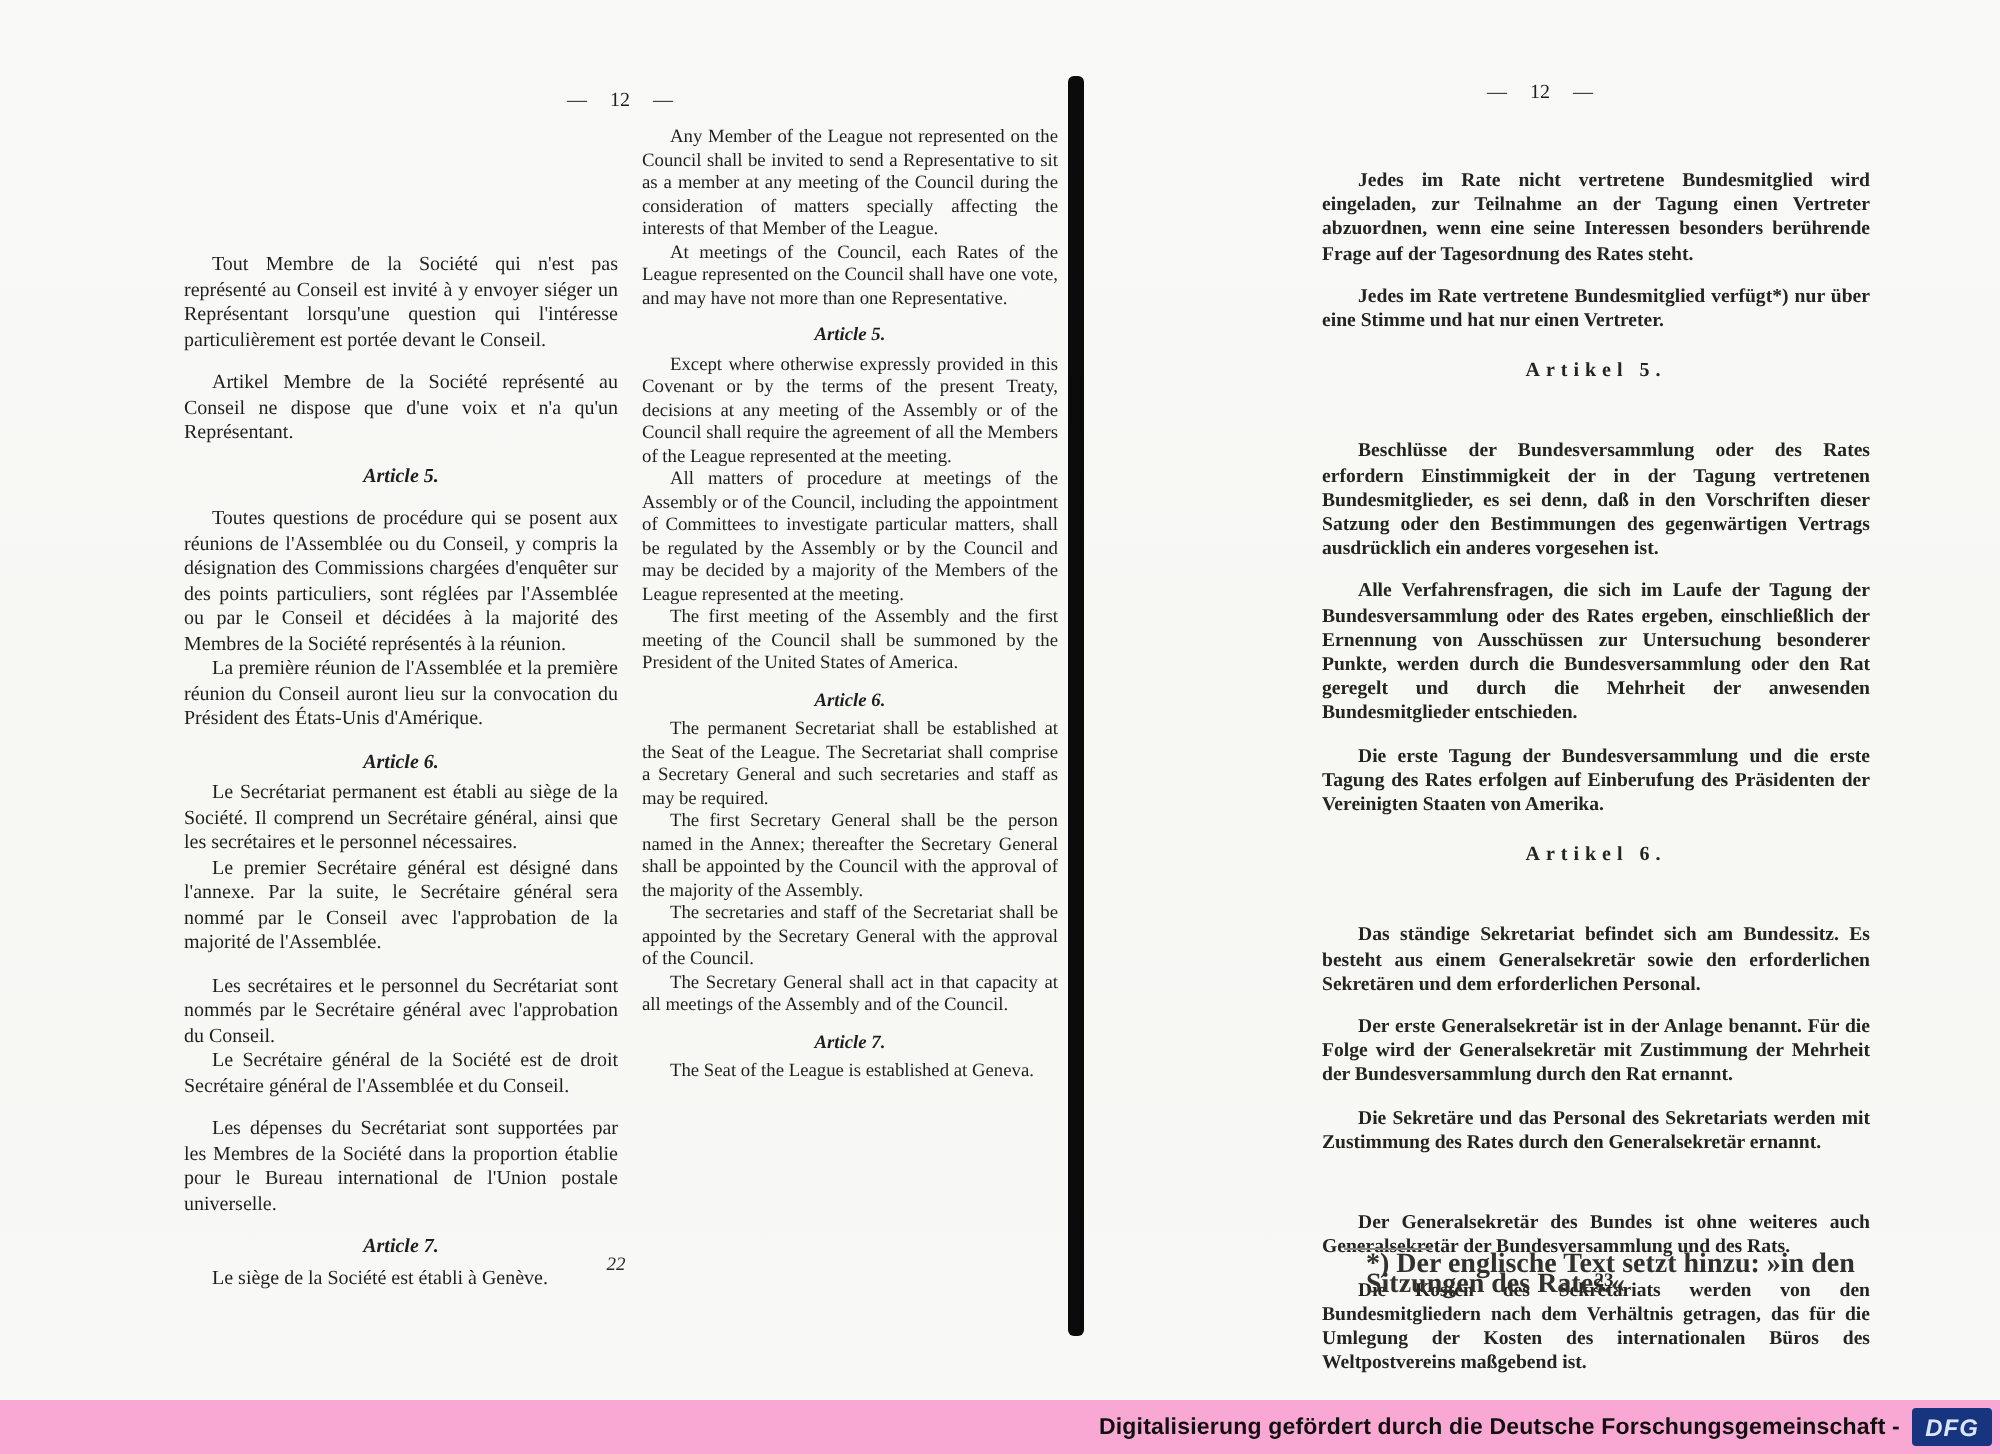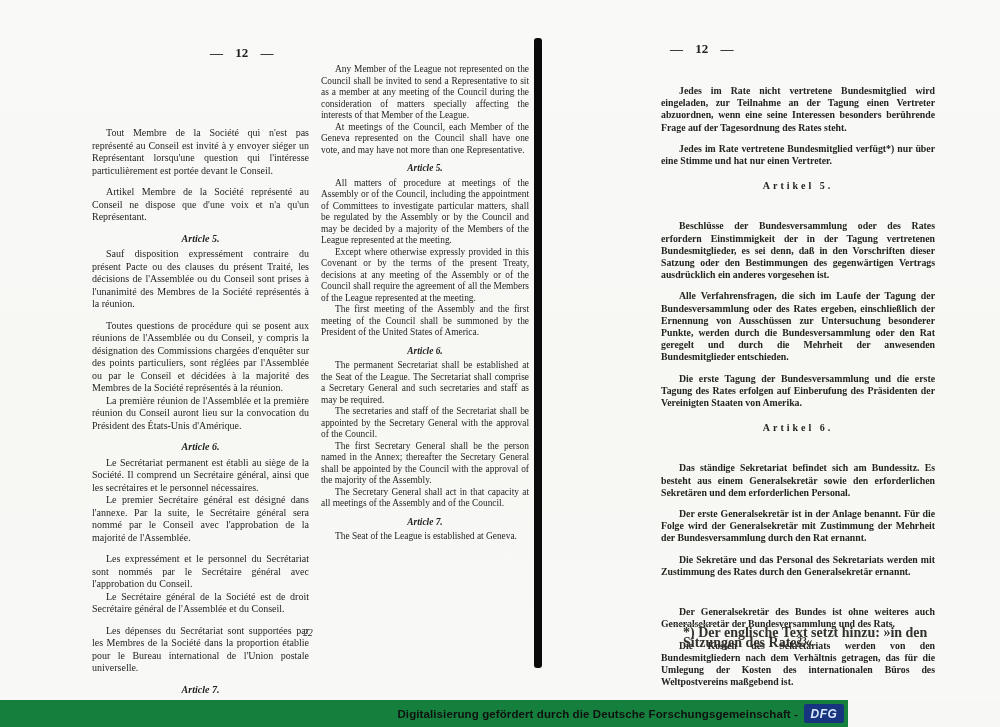--- a/index.html
+++ b/index.html
@@ -5,22 +5,22 @@
   html,body{margin:0;padding:0;}
   body{
     width:1000px;height:727px;position:relative;overflow:hidden;
     background:#f7f7f5;
     font-family:"Liberation Serif", serif;
     color:#201f1d;
   }
   .scan{position:absolute;left:0;top:0;width:1000px;height:700px;
     background:linear-gradient(180deg,#f9f9f7 0%,#f7f7f4 60%,#f8f8f6 100%);}
   
-  .header{position:absolute;font-size:13px;font-weight:bold;
-    word-spacing:9px;color:#22211f;}
+  .header{position:absolute;font-size:10px;font-weight:normal;
+    text-align:center;word-spacing:9px;color:#22211f;}
   .header-left{left:210px;top:45px;width:200px;}
   .header-right{left:670px;top:41px;width:200px;}
   
   .gutter{position:absolute;left:534px;top:38px;width:8px;height:630px;
     background:#0b0b0b;border-radius:3px;}
   
   .col{position:absolute;text-align:justify;}
   .col .p{margin:0;text-indent:14px;}
   .col .p.gap{margin-top:9px;}
   .col .h{margin:9px 0 3px;text-align:center;font-style:italic;
@@ -36,22 +36,22 @@
   
   .pagenum{position:absolute;font-size:9.5px;color:#2a2926;width:24px;text-align:center;}
   .pagenum-left{left:296px;top:628px;font-style:italic;}
   .pagenum-right{left:742px;top:636px;font-weight:bold;margin-left:48px;}
   
   .footnote-rule{position:absolute;left:672px;top:624px;width:44px;height:0;
     border-top:1px solid #8a8a85;}
   .footnote{position:absolute;left:683px;top:628px;width:256px;
     font-size:14px;line-height:9.5px;font-weight:bold;color:#33312c;text-align:left;}
   
-  .footer{position:absolute;left:0;bottom:0;width:848px;height:27px;
-    background:#15803d;display:flex;align-items:center;justify-content:flex-end;
+  .footer{position:absolute;left:0;bottom:0;width:1000px;height:27px;
+    background:#f9a8d4;display:flex;align-items:center;justify-content:flex-end;
     font-family:"Liberation Sans", sans-serif;}
   .footer-text{font-size:11.5px;font-weight:bold;color:#101010;
     letter-spacing:0.1px;margin-right:6px;}
   .dfg-logo{width:40px;height:19px;margin-right:4px;border-radius:2px;
     background:#16357e;color:#dbe6fb;display:flex;align-items:center;
     justify-content:center;font-size:12px;font-weight:bold;font-style:italic;
     letter-spacing:0.5px;}
 </style>
 </head>
 <body>
@@ -60,44 +60,43 @@
 
   <div class="header header-left">— 12 —</div>
   <div class="header header-right">— 12 —</div>
 
   <div class="gutter"></div>
 
   <div class="col col-fr">
       <div class="p">Tout Membre de la Société qui n'est pas représenté au Conseil est invité à y envoyer siéger un Représentant lorsqu'une question qui l'intéresse particulièrement est portée devant le Conseil.</div>
       <div class="p gap">Artikel Membre de la Société représenté au Conseil ne dispose que d'une voix et n'a qu'un Représentant.</div>
       <div class="h">Article 5.</div>
-      <div class="p">Sauf disposition expressément contraire du présent Pacte ou des clauses du présent Traité, les décisions de l'Assemblée ou du Conseil sont prises à l'unanimité des Membres de la Société représentés à la réunion.</div>
       <div class="p gap">Toutes questions de procédure qui se posent aux réunions de l'Assemblée ou du Conseil, y compris la désignation des Commissions chargées d'enquêter sur des points particuliers, sont réglées par l'Assemblée ou par le Conseil et décidées à la majorité des Membres de la Société représentés à la réunion.</div>
       <div class="p">La première réunion de l'Assemblée et la première réunion du Conseil auront lieu sur la convocation du Président des États-Unis d'Amérique.</div>
       <div class="h">Article 6.</div>
       <div class="p">Le Secrétariat permanent est établi au siège de la Société. Il comprend un Secrétaire général, ainsi que les secrétaires et le personnel nécessaires.</div>
       <div class="p">Le premier Secrétaire général est désigné dans l'annexe. Par la suite, le Secrétaire général sera nommé par le Conseil avec l'approbation de la majorité de l'Assemblée.</div>
-      <div class="p gap">Les expressément et le personnel du Secrétariat sont nommés par le Secrétaire général avec l'approbation du Conseil.</div>
+      <div class="p gap">Les secrétaires et le personnel du Secrétariat sont nommés par le Secrétaire général avec l'approbation du Conseil.</div>
       <div class="p">Le Secrétaire général de la Société est de droit Secrétaire général de l'Assemblée et du Conseil.</div>
       <div class="p gap">Les dépenses du Secrétariat sont supportées par les Membres de la Société dans la proportion établie pour le Bureau international de l'Union postale universelle.</div>
       <div class="h">Article 7.</div>
       <div class="p">Le siège de la Société est établi à Genève.</div>
     </div>
 
   <div class="col col-en">
       <div class="p">Any Member of the League not represented on the Council shall be invited to send a Representative to sit as a member at any meeting of the Council during the consideration of matters specially affecting the interests of that Member of the League.</div>
-      <div class="p">At meetings of the Council, each Member of the Geneva represented on the Council shall have one vote, and may have not more than one Representative.</div>
+      <div class="p">At meetings of the Council, each Rates of the League represented on the Council shall have one vote, and may have not more than one Representative.</div>
       <div class="h">Article 5.</div>
+      <div class="p">Except where otherwise expressly provided in this Covenant or by the terms of the present Treaty, decisions at any meeting of the Assembly or of the Council shall require the agreement of all the Members of the League represented at the meeting.</div>
       <div class="p">All matters of procedure at meetings of the Assembly or of the Council, including the appointment of Committees to investigate particular matters, shall be regulated by the Assembly or by the Council and may be decided by a majority of the Members of the League represented at the meeting.</div>
-      <div class="p">Except where otherwise expressly provided in this Covenant or by the terms of the present Treaty, decisions at any meeting of the Assembly or of the Council shall require the agreement of all the Members of the League represented at the meeting.</div>
       <div class="p">The first meeting of the Assembly and the first meeting of the Council shall be summoned by the President of the United States of America.</div>
       <div class="h">Article 6.</div>
       <div class="p">The permanent Secretariat shall be established at the Seat of the League. The Secretariat shall comprise a Secretary General and such secretaries and staff as may be required.</div>
+      <div class="p">The first Secretary General shall be the person named in the Annex; thereafter the Secretary General shall be appointed by the Council with the approval of the majority of the Assembly.</div>
       <div class="p">The secretaries and staff of the Secretariat shall be appointed by the Secretary General with the approval of the Council.</div>
-      <div class="p">The first Secretary General shall be the person named in the Annex; thereafter the Secretary General shall be appointed by the Council with the approval of the majority of the Assembly.</div>
       <div class="p">The Secretary General shall act in that capacity at all meetings of the Assembly and of the Council.</div>
       <div class="h">Article 7.</div>
       <div class="p">The Seat of the League is established at Geneva.</div>
     </div>
 
   <div class="col col-de">
       <div class="p">Jedes im Rate nicht vertretene Bundesmitglied wird eingeladen, zur Teilnahme an der Tagung einen Vertreter abzuordnen, wenn eine seine Interessen besonders berührende Frage auf der Tagesordnung des Rates steht.</div>
       <div class="p gap">Jedes im Rate vertretene Bundesmitglied verfügt*) nur über eine Stimme und hat nur einen Vertreter.</div>
       <div class="h">Artikel 5.</div>
       <div class="p">Beschlüsse der Bundesversammlung oder des Rates erfordern Einstimmigkeit der in der Tagung vertretenen Bundesmitglieder, es sei denn, daß in den Vorschriften dieser Satzung oder den Bestimmungen des gegenwärtigen Vertrags ausdrücklich ein anderes vorgesehen ist.</div>

